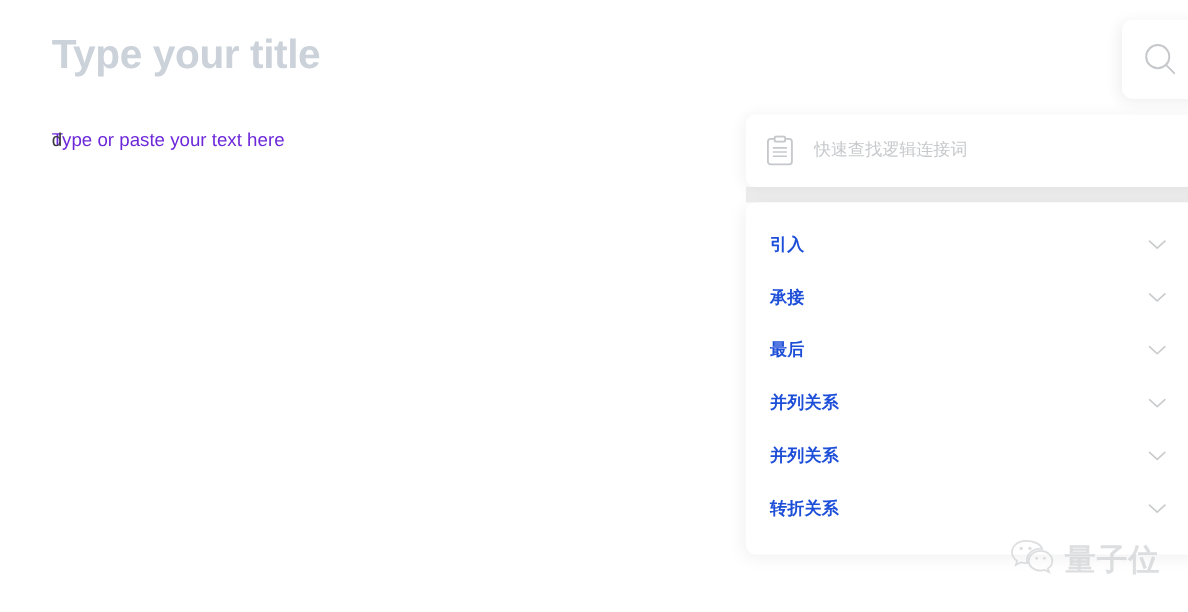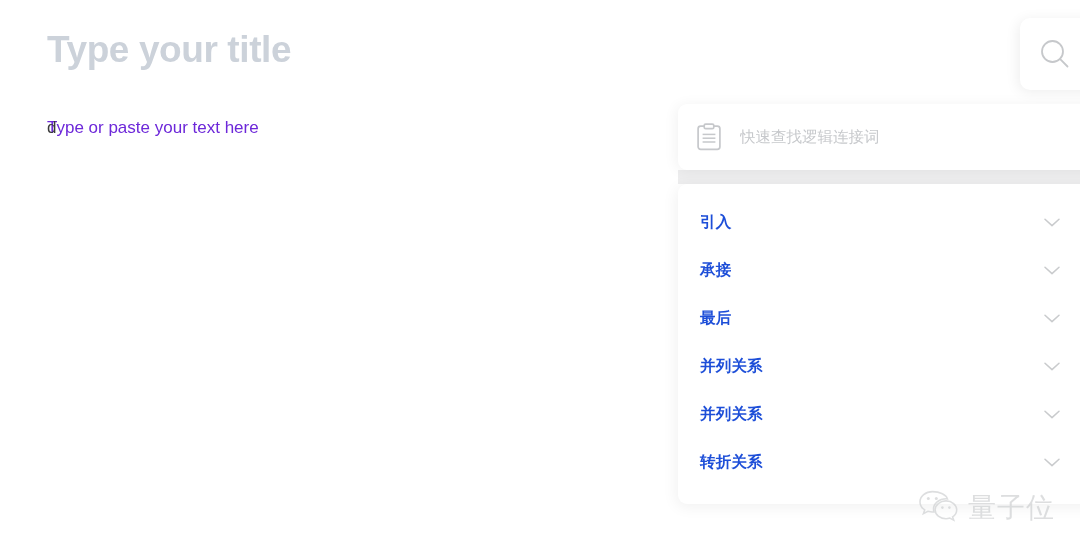--- a/index.html
+++ b/index.html
@@ -159,20 +159,21 @@
   
   .watermark {
     position: absolute;
     left: 918px;
     top: 489px;
     display: flex;
     align-items: center;
     gap: 8px;
     opacity: 0.62;
     z-index: 6;
+    font-weight: bold;
   }
   .wm-text {
     font-size: 28px;
     color: #c9cbcd;
     font-family: "DejaVu Sans", sans-serif;
     letter-spacing: 1px;
     line-height: 1;
   }
 </style>
 </head>

